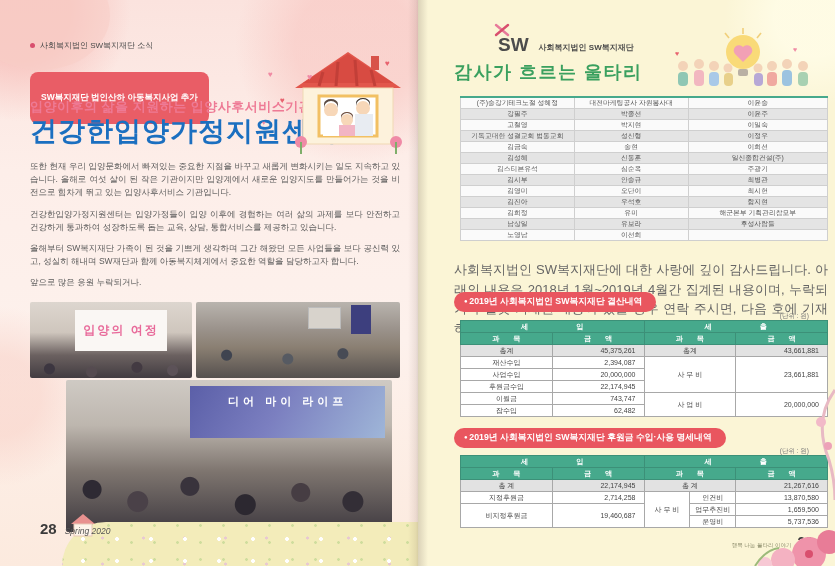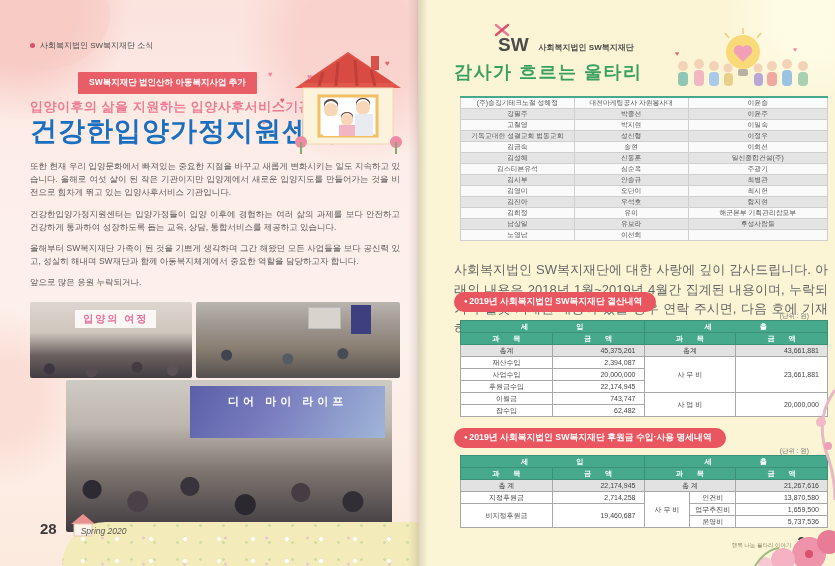--- a/index.html
+++ b/index.html
@@ -13,41 +13,41 @@
       radial-gradient(circle at 5% 2%, rgba(246,180,175,.6) 0 50px, transparent 110px),
       radial-gradient(circle at 0% 70%, rgba(248,205,195,.5) 0 40px, transparent 90px),
       linear-gradient(180deg,#fbe3de 0%, #fdeee9 30%, #fdf1ec 60%, #fceade 100%);
   }
   .corner-wave { position:absolute; left:-30px; top:-40px; width:140px; height:110px;
     background:#f7cdc6; border-radius:50%; opacity:.55; }
   .left-header { position:absolute; left:30px; top:40px; display:flex; align-items:center; gap:5px; }
   .dot { width:5px; height:5px; background:#d94f6e; border-radius:50%; }
   .left-header span { font-size:8px; color:#4a4a4a; letter-spacing:0; }
   .badge-coral { position:absolute; left:30px; top:72px; background:#e95d66; color:#fff;
-    font-size:8.5px; font-weight:bold; padding:5px 11px; border-radius:1px; display:inline-block;margin-left:48px; }
+    font-size:8.5px; font-weight:bold; padding:20px 11px; border-radius:8px; display:inline-block; }
   .subtitle { position:absolute; left:30px; top:98px; color:#ee7a95; font-size:13px; font-weight:bold; letter-spacing:.5px; }
   .title-blue { position:absolute; left:30px; top:113px; color:#1b6fc0; font-size:27px; font-weight:bold; letter-spacing:1px; }
   .body-copy { position:absolute; left:30px; top:160px; width:370px; font-size:8.5px; color:#5a5a5a;
     line-height:1.55; text-align:justify; }
   .body-copy p { margin-bottom:8px; }
 
   .house-illu { position:absolute; left:293px; top:50px; width:110px; height:104px; }
   .heart-deco { position:absolute; font-size:8px; color:#f08ba4; }
 
   
   .photo { position:absolute; border-radius:2px; overflow:hidden; }
   .photo-1 { left:30px; top:302px; width:162px; height:76px;
     background:
       radial-gradient(circle at 12% 88%, #3c3640 5px, transparent 6px),
       radial-gradient(circle at 38% 92%, #554b50 5px, transparent 6px),
       radial-gradient(circle at 66% 86%, #433a42 5px, transparent 6px),
       radial-gradient(circle at 88% 90%, #5c5258 5px, transparent 6px),
       linear-gradient(180deg,#ddd6cf 0%, #cfc6bd 40%, #6b6160 70%, #423c41 100%); }
   .photo-1 .banner { position:absolute; left:28%; top:10%; background:#faf7f4; color:#e86a9a;
-    font-size:10px; font-weight:bold; padding:2px 8px; letter-spacing:2px; }
+    font-size:12px; font-weight:bold; padding:12px 8px; letter-spacing:2px; }
   .photo-2 { left:196px; top:302px; width:204px; height:76px;
     background:
       radial-gradient(circle at 15% 70%, #3f4450 5px, transparent 6px),
       radial-gradient(circle at 45% 75%, #565a62 5px, transparent 6px),
       radial-gradient(circle at 72% 68%, #474b55 5px, transparent 6px),
       linear-gradient(180deg,#b9b4ae 0%, #9b938c 35%, #8a7f72 60%, #55504e 100%); }
   .photo-2 .poster { position:absolute; left:55%; top:6%; width:16%; height:30%; background:#d8d3cc; border:1px solid #bbb; }
   .photo-2 .banner-blue { position:absolute; left:76%; top:4%; width:10%; height:38%; background:#3d3f7e; }
   .photo-3 { left:30px; top:380px; width:326px; height:152px;
     background:
@@ -56,21 +56,21 @@
       radial-gradient(circle at 38% 70%, #39333c 9px, transparent 10px),
       radial-gradient(circle at 55% 82%, #2c2830 10px, transparent 11px),
       radial-gradient(circle at 72% 74%, #463d43 9px, transparent 10px),
       radial-gradient(circle at 88% 80%, #332e36 10px, transparent 11px),
       linear-gradient(180deg,#cfcac4 0%, #bdb6ae 30%, #7e756f 60%, #3f3a40 100%); margin-left: 36px; }
   .photo-3 .stage-banner { position:absolute; left:38%; top:4%; width:60%; height:34%;
     background:linear-gradient(120deg,#5b5fa8 0%, #7b7fc0 45%, #9fb6d8 100%);
     display:flex; align-items:flex-start; justify-content:center; }
   .photo-3 .stage-banner span { color:#fff; font-size:11px; font-weight:bold; letter-spacing:4px; margin-top:8px; }
 
-  .footer-left { position:absolute; left:40px; top:520px; display:flex; align-items:baseline; gap:24px; z-index:5; }
+  .footer-left { position:absolute; left:40px; top:520px; display:flex; align-items:baseline; gap:8px; z-index:5; }
   .footer-left .pnum { font-size:15px; font-weight:bold; color:#3a3a3a; }
   .footer-left .season { font-size:8.5px; font-style:italic; color:#555; }
 
   .bottom-band { position:absolute; left:62px; right:0; bottom:0; height:44px; background:#f3ecba;
     border-top-left-radius:60px;
     background-image:
       radial-gradient(circle, #ffffff 1.6px, transparent 2.2px),
       radial-gradient(circle, #cfdd9d 1.1px, transparent 1.6px),
       radial-gradient(circle, #e8c9d2 1.3px, transparent 1.8px);
     background-size:34px 22px, 23px 17px, 41px 26px;

